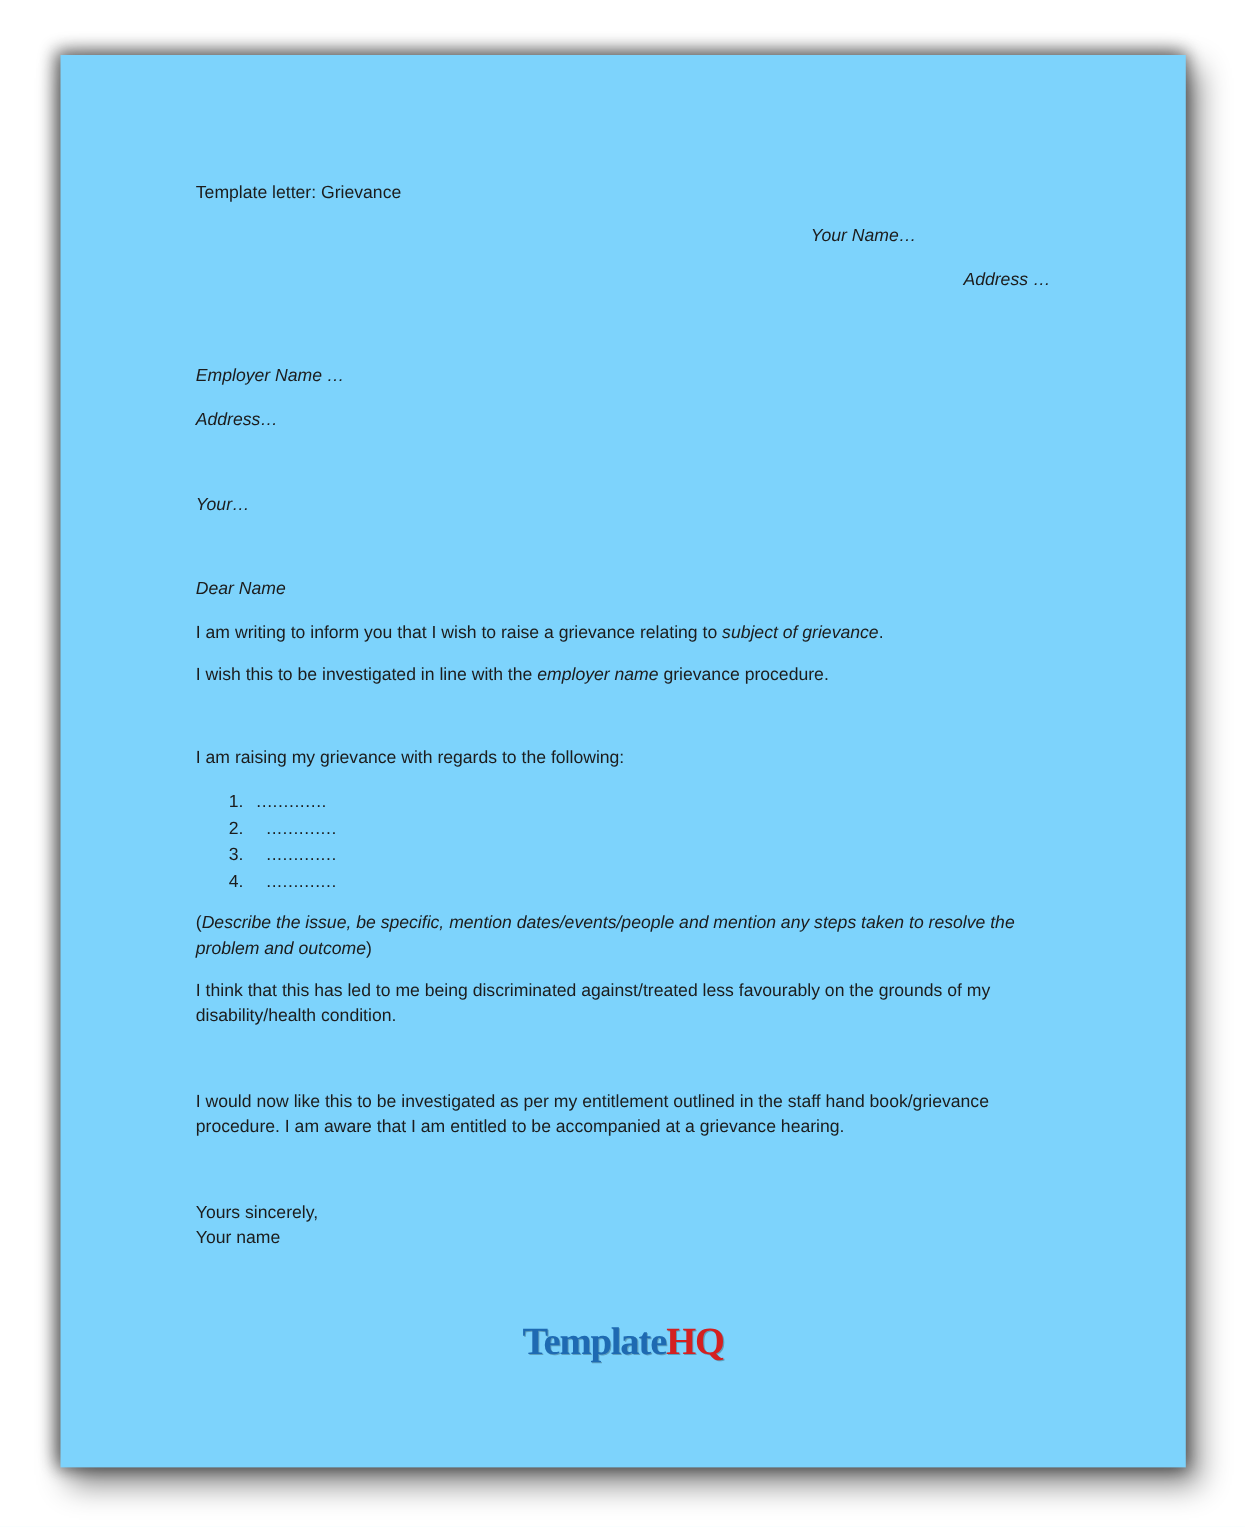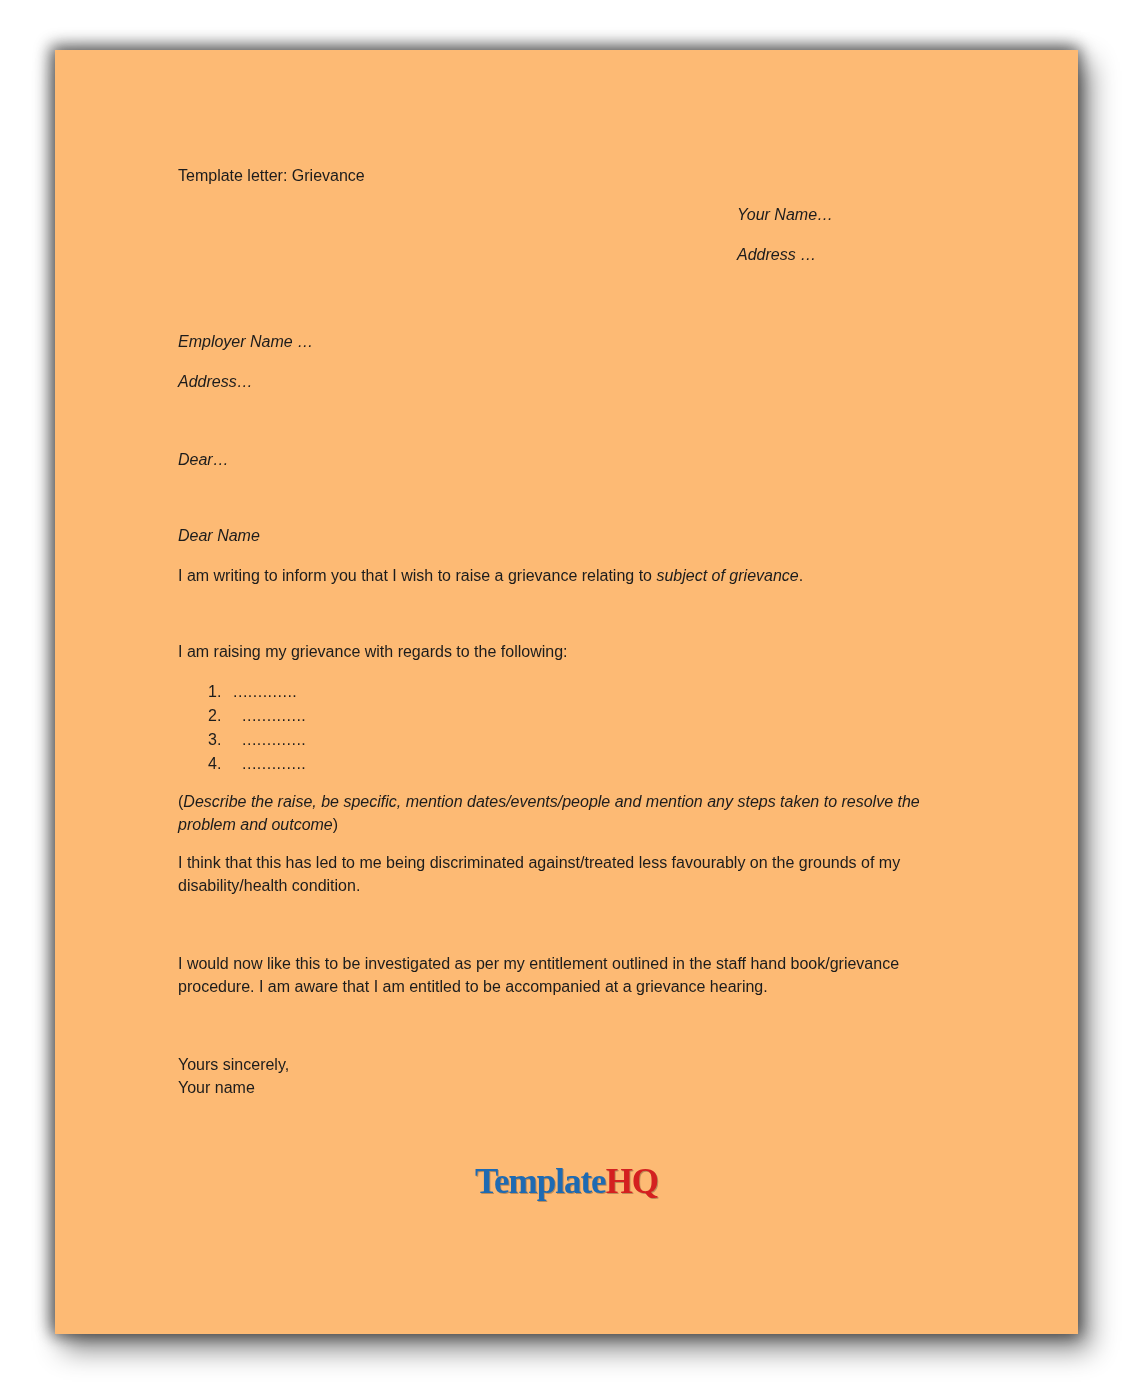--- a/index.html
+++ b/index.html
@@ -15,36 +15,36 @@
     position: relative;
     width: 1132px;
     height: 1388px;
   }
   .page {
     position: absolute;
     left: 55px;
     top: 50px;
     width: 1023px;
     height: 1284px;
-    background: #fdba74;
+    background: #7dd3fc;
     box-sizing: border-box;
     padding: 114px 123px 0 123px;
     color: #1c1c1c;
     font-size: 16px;
     line-height: 23px;
     box-shadow:
       0 0 14px 3px rgba(0,0,0,0.45),
       10px 14px 26px 2px rgba(0,0,0,0.45),
       -5px -5px 16px rgba(0,0,0,0.30);
   }
   p { margin: 0; }
   .it { font-style: italic; }
   .doc-title { margin: 0; }
   .sender-name    { margin: 16px 0 0 559px; font-style: italic; }
-  .sender-address { margin: 17px 0 0 559px; font-style: italic; }
+  .sender-address { margin: 17px 0 0 559px; font-style: italic; text-align: right; }
   .employer-name    { margin-top: 64px; font-style: italic; }
   .employer-address { margin-top: 17px; font-style: italic; }
   .date-line   { margin-top: 55px; font-style: italic; }
   .salutation  { margin-top: 53px; font-style: italic; }
   .para-1 { margin-top: 17px; }
   .para-2 { margin-top: 15px; }
   .para-3 { margin-top: 53px; }
   .grievance-list { margin-top: 17px; padding-left: 30px; }
   .g-item { line-height: 23px; margin-bottom: 1px; }
   .g-item .num { display: inline-block; min-width: 16px; }
@@ -74,37 +74,38 @@
   <div class="page">
 
     <p class="doc-title">Template letter: Grievance</p>
 
     <p class="sender-name">Your Name…</p>
     <p class="sender-address">Address …</p>
 
     <p class="employer-name">Employer Name …</p>
     <p class="employer-address">Address…</p>
 
-    <p class="date-line">Dear…</p>
+    <p class="date-line">Your…</p>
 
     <p class="salutation">Dear Name</p>
 
     <p class="para-1"><span>I am writing to inform you that I wish to raise a grievance relating to </span><span class="it">subject of grievance</span><span>.</span></p>
 
+    <p class="para-2"><span>I wish this to be investigated in line with the </span><span class="it">employer name</span><span> grievance procedure.</span></p>
 
     <p class="para-3">I am raising my grievance with regards to the following:</p>
 
     <div class="grievance-list">
       <div class="g-item"><span class="num">1.</span><span class="dots">.............</span></div>
       <div class="g-item"><span class="num">2.</span><span class="dots">.............</span></div>
       <div class="g-item"><span class="num">3.</span><span class="dots">.............</span></div>
       <div class="g-item"><span class="num">4.</span><span class="dots">.............</span></div>
     </div>
 
-    <p class="note"><span>(</span><span class="it">Describe the raise, be specific, mention dates/events/people and mention any steps taken to resolve the problem and outcome</span><span>)</span></p>
+    <p class="note"><span>(</span><span class="it">Describe the issue, be specific, mention dates/events/people and mention any steps taken to resolve the problem and outcome</span><span>)</span></p>
 
     <p class="para-4">I think that this has led to me being discriminated against/treated less favourably on the grounds of my disability/health condition.</p>
 
     <p class="para-5">I would now like this to be investigated as per my entitlement outlined in the staff hand book/grievance procedure. I am aware that I am entitled to be accompanied at a grievance hearing.</p>
 
 
     <p class="closing">Yours sincerely,</p>
 
     <p class="signature">Your name</p>
 

